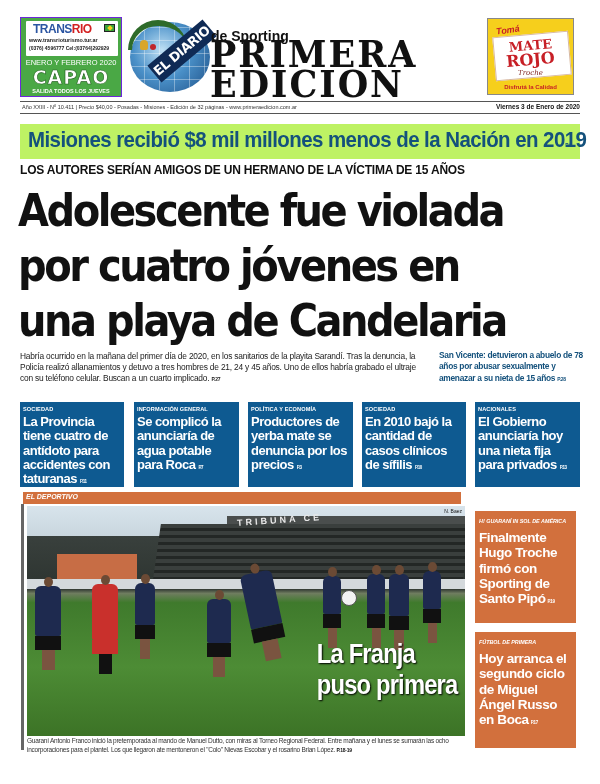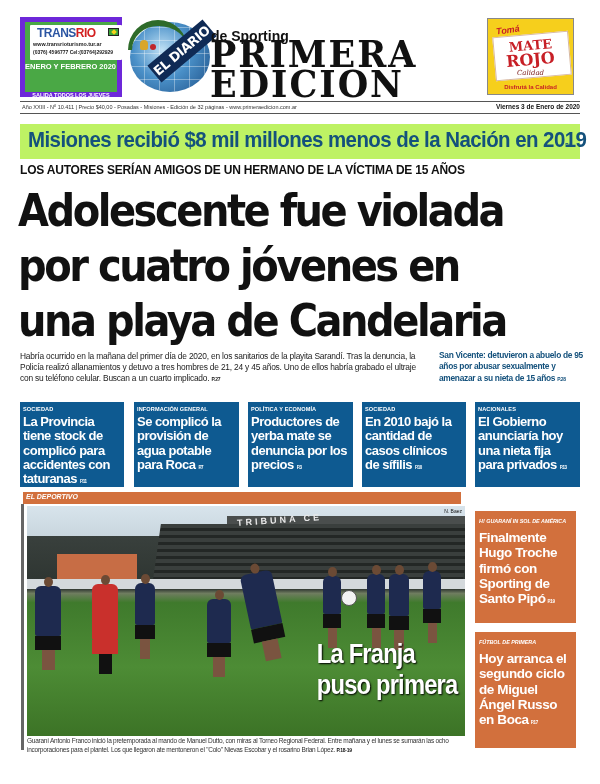--- a/index.html
+++ b/index.html
@@ -4,33 +4,33 @@
 <style>
   * { box-sizing: border-box; margin: 0; padding: 0; }
   html, body { width: 600px; height: 784px; background: #ffffff; overflow: hidden; }
   body { position: relative; font-family: "Liberation Sans", sans-serif; color: #111; }
 
   .abs { position: absolute; }
 
   
   .ad-left {
     left: 20px; top: 17px; width: 102px; height: 80px;
-    background: #4aa845; border: 5px solid #6d28d9; padding-left: 22px;
+    background: #4aa845; border: 1px solid #6d28d9; padding-left: 22px;
   }
   .ad-left .brand-box {
     position: absolute; left: 5px; top: 3px; width: 92px; height: 35px; background: #fff;
     border-radius: 1px;
   }
   .ad-left .brand { position: absolute; left: 7px; top: 1px; font-size: 12px; font-weight: bold; letter-spacing: -0.5px; color: #2b55a2; }
   .ad-left .brand span.red { color: #d32020; }
   .ad-left .flag { position: absolute; right: 3px; top: 3px; width: 11px; height: 8px; background: #3aa33a; border: 1px solid #222; }
   .ad-left .flag::after { content: ""; position: absolute; left: 3px; top: 1px; width: 4px; height: 4px; background: #f5d21a; transform: rotate(45deg); }
   .ad-left .url { position: absolute; left: 3px; top: 16px; font-size: 5.4px; font-weight: bold; color: #222; white-space: nowrap; }
   .ad-left .phones { position: absolute; left: 3px; top: 24px; font-size: 5px; font-weight: bold; color: #222; white-space: nowrap; }
-  .ad-left .months { position: absolute; left: 0; width: 100%; top: 40px; text-align: left; font-size: 7.5px; font-weight: bold; color: #fff; }
+  .ad-left .months { position: absolute; left: 0; width: 100%; top: 40px; text-align: center; font-size: 7.5px; font-weight: normal; color: #fff; }
   .ad-left .dest { position: absolute; left: 0; width: 100%; top: 48px; text-align: center; font-size: 19px; font-weight: 900; letter-spacing: 1px; color: #fff; -webkit-text-stroke: 0.6px #1d5b1a; font-family: "DejaVu Sans", sans-serif; }
   .ad-left .sub { position: absolute; left: 0; width: 100%; top: 70px; text-align: center; font-size: 5.5px; font-weight: bold; color: #fff; }
 
   .globe {
     left: 130px; top: 22px; width: 80px; height: 70px; border-radius: 50%;
     background: radial-gradient(circle at 40% 40%, #bfe0f5 0%, #4a90c8 45%, #1d4f86 100%);
     overflow: hidden;
   }
   .globe .grid { position: absolute; inset: 0; border-radius: 50%;
     background:
@@ -121,40 +121,41 @@
 <body>
 
 <div class="abs ad-left">
   <div class="brand-box">
     <div class="brand"><span>TRANS</span><span class="red">RIO</span></div>
     <div class="flag"></div>
     <div class="url">www.transrioturismo.tur.ar</div>
     <div class="phones">(0376) 4596777  Cel:(03764)292929</div>
   </div>
   <div class="months">ENERO Y FEBRERO 2020</div>
+  <div class="dest">CAPAO</div>
   <div class="sub">SALIDA TODOS LOS JUEVES</div>
 </div>
 
 <div class="abs globe">
     <div class="grid"></div>
   </div>
 <div class="abs garland"></div>
 <div class="abs bell1"></div>
 <div class="abs bell2"></div>
 <div class="abs el-diario">EL DIARIO</div>
 <div class="abs de-misiones">de Sporting</div>
 <div class="abs title-1">PRIMERA</div>
 <div class="abs title-2">EDICION</div>
 
 <div class="abs ad-right">
   <div class="banner"></div>
   <div class="toma">Tomá</div>
   <div class="mate">MATE</div>
   <div class="rojo">ROJO</div>
-  <div class="yerba">Calidad</div>
+  <div class="yerba">Troche</div>
   <div class="slogan">Disfrutá la Calidad</div>
 </div>
 
 <div class="abs rule" style="top:101px;"></div>
 <div class="abs dateline">Año XXIII - Nº 10.411 | Precio $40,00 - Posadas - Misiones - Edición de 32 páginas - www.primeraedicion.com.ar</div>
 <div class="abs date">Viernes 3 de Enero de 2020</div>
 <div class="abs rule" style="top:113px;"></div>
 
 <div class="abs top-banner">
   <div class="txt">Misiones recibió $8 mil millones menos de la Nación en 2019</div>
@@ -165,31 +166,31 @@
 <div class="abs headline">
   <span class="line">Adolescente fue violada</span>
   <span class="line">por cuatro jóvenes en</span>
   <span class="line">una playa de Candelaria</span>
 </div>
 <div class="abs lede">
   <span>Habría ocurrido en la mañana del primer día de 2020, en los sanitarios de la playita Sarandí. Tras la denuncia, la Policía realizó allanamientos y detuvo a tres hombres de 21, 24 y 45 años. Uno de ellos habría grabado el ultraje con su teléfono celular. Buscan a un cuarto implicado.</span>
   <span class="pg">P.27</span>
 </div>
 <div class="abs side-lede">
-  <span>San Vicente: detuvieron a abuelo de 95 años por abusar sexualmente y amenazar a su nieta de 15 años</span>
+  <span>San Vicente: detuvieron a abuelo de 78 años por abusar sexualmente y amenazar a su nieta de 15 años</span>
   <span class="pg">P.28</span>
 </div>
 
 <div class="abs card" style="left:20px;width:104px;">
   <div class="sec">SOCIEDAD</div>
-  <div class="hd"><span>La Provincia tiene stock de complicó para accidentes con taturanas</span><span class="pg">P.11</span></div>
+  <div class="hd"><span>La Provincia tiene cuatro de antídoto para accidentes con taturanas</span><span class="pg">P.11</span></div>
 </div>
 <div class="abs card" style="left:134px;width:105px;">
   <div class="sec">INFORMACIÓN GENERAL</div>
-  <div class="hd"><span>Se complicó la provisión de agua potable para Roca</span><span class="pg">P.7</span></div>
+  <div class="hd"><span>Se complicó la anunciaría de agua potable para Roca</span><span class="pg">P.7</span></div>
 </div>
 <div class="abs card" style="left:248px;width:105px;">
   <div class="sec">POLÍTICA Y ECONOMÍA</div>
   <div class="hd"><span>Productores de yerba mate se denuncia por los precios</span><span class="pg">P.3</span></div>
 </div>
 <div class="abs card" style="left:362px;width:104px;">
   <div class="sec">SOCIEDAD</div>
   <div class="hd"><span>En 2010 bajó la cantidad de casos clínicos de sífilis</span><span class="pg">P.10</span></div>
 </div>
 <div class="abs card" style="left:475px;width:105px;">

